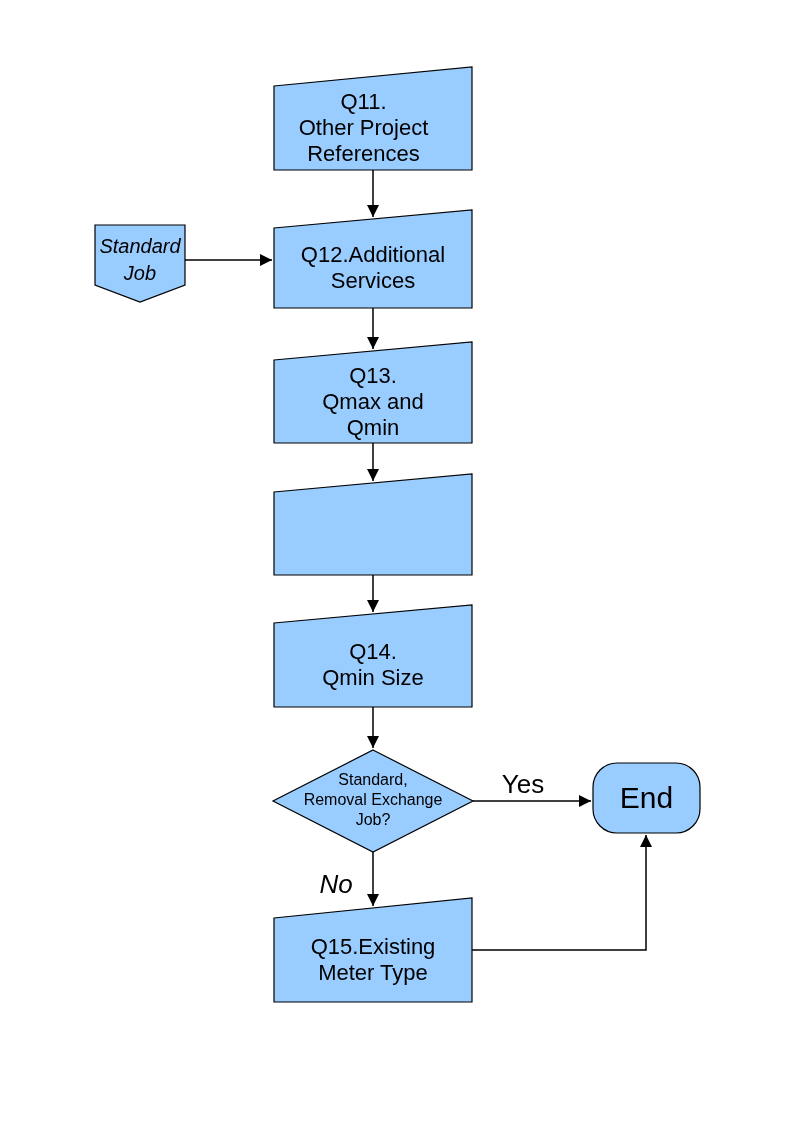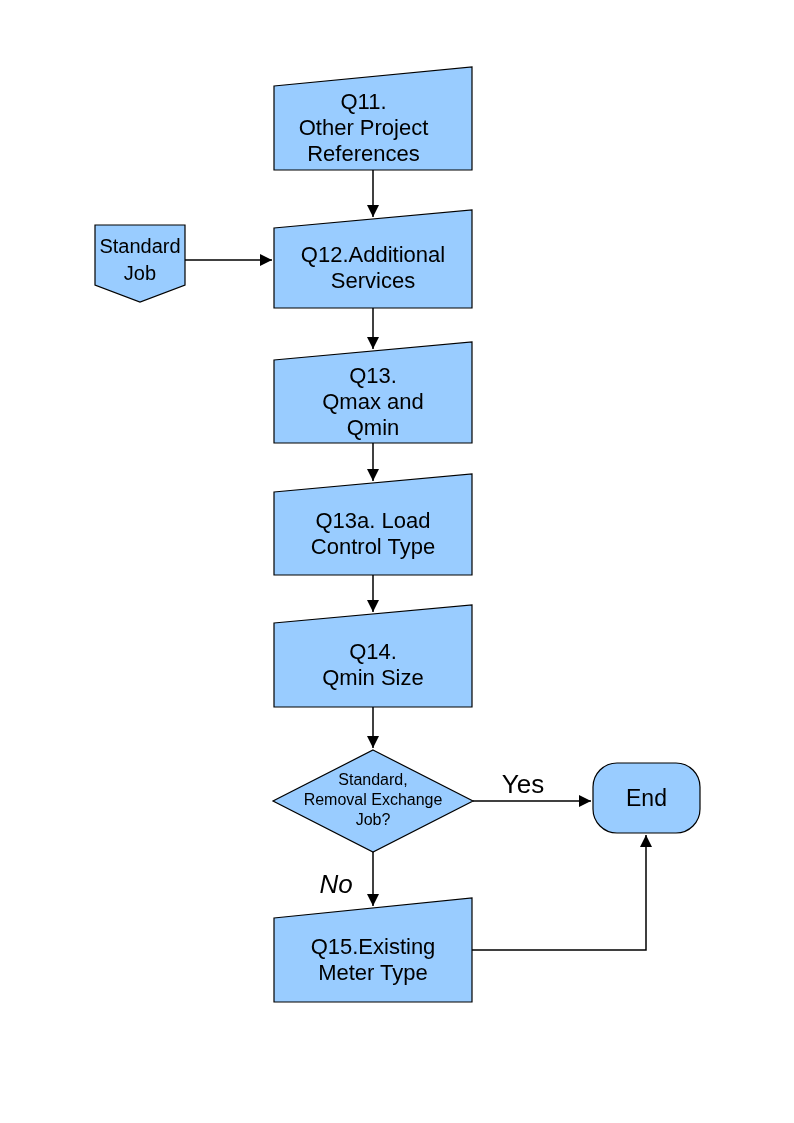--- a/index.html
+++ b/index.html
@@ -22,24 +22,24 @@
   .shape{fill:var(--shape-fill);stroke:var(--shape-stroke);stroke-width:1.2;}
   .conn{stroke:var(--connector);stroke-width:1.5;fill:none;}
   #arrowhead path{fill:var(--connector);stroke:none;}
   .label{
     position:absolute;
     display:flex;align-items:center;justify-content:center;
     text-align:center;white-space:pre-line;
     color:var(--text);
   }
   .node-label{font-size:22px;line-height:26px;}
-  .pentagon-label{font-size:20px;line-height:27px;}
+  .pentagon-label{font-size:20px;line-height:27px;font-style:italic;}
   .diamond-label{font-size:16px;line-height:20px;}
   .edge-label{font-size:26px;line-height:24px;}
-  .end-label{font-size:23px;}
+  .end-label{font-size:30px;}
 </style>
 </head>
 <body>
 
 <div class="page">
 
   <svg width="794" height="1123" viewBox="0 0 794 1123">
     <defs>
       <marker id="arrowhead" markerUnits="userSpaceOnUse" markerWidth="14" markerHeight="12" viewBox="0 0 10 10" refX="10" refY="5" orient="auto">
         <path d="M0,0 L10,5 L0,10 Z"></path>
@@ -74,22 +74,20 @@
   <div class="label node-label" style="left:274px;top:86px;width:179px;height:84px;">Q11.
 Other Project
 References</div>
   <div class="label pentagon-label" style="left:95px;top:225px;width:90px;height:69px;">Standard
 Job</div>
   <div class="label node-label" style="left:274px;top:228px;width:198px;height:80px;">Q12.Additional
 Services</div>
   <div class="label node-label" style="left:274px;top:360px;width:198px;height:83px;">Q13.
 Qmax and
 Qmin</div>
-  <div class="label node-label" style="left:274px;top:492px;width:198px;height:83px;">Q13a. Load
-Control Type</div>
   <div class="label node-label" style="left:274px;top:623px;width:198px;height:84px;">Q14.
 Qmin Size</div>
   <div class="label diamond-label" style="left:283px;top:765px;width:180px;height:70px;">Standard,
 Removal Exchange
 Job?</div>
   <div class="label end-label" style="left:593px;top:763px;width:107px;height:70px;">End</div>
   <div class="label node-label" style="left:274px;top:918px;width:198px;height:84px;">Q15.Existing
 Meter Type</div>
 
   <div class="label edge-label" style="left:488px;top:770px;width:70px;height:28px;">Yes</div>

